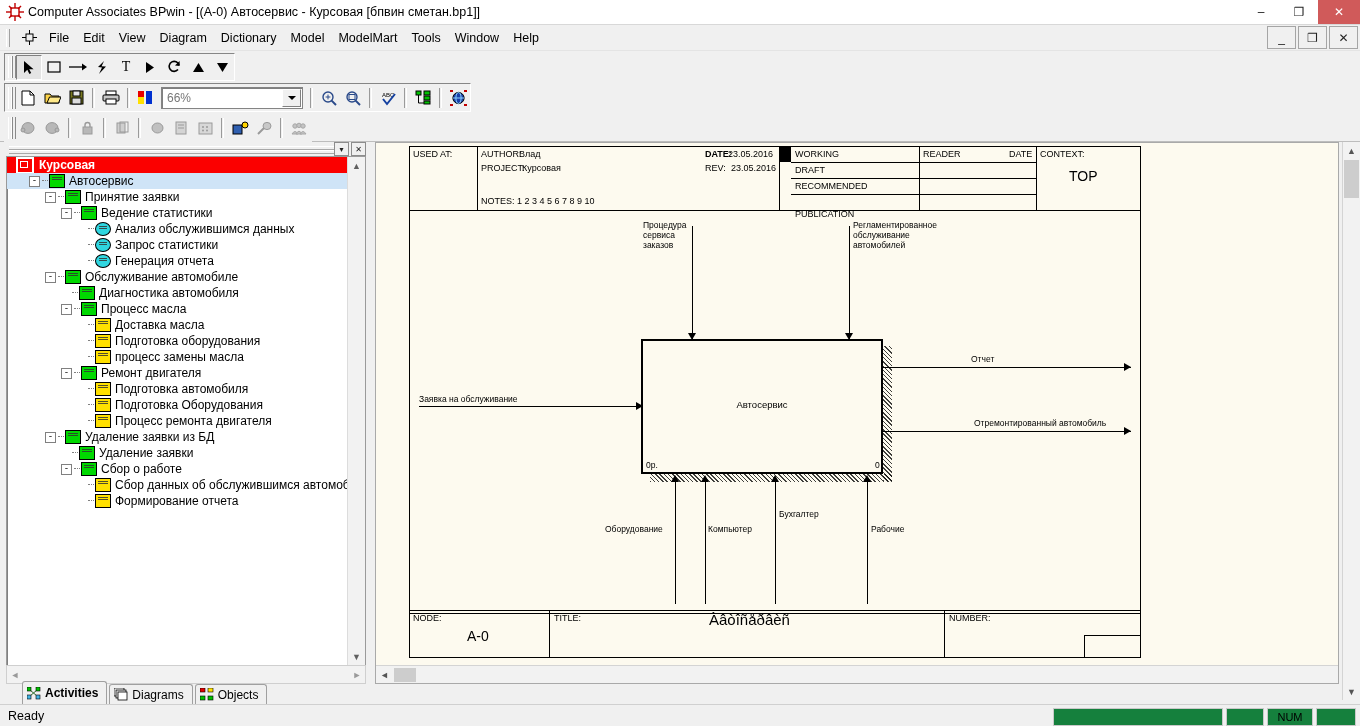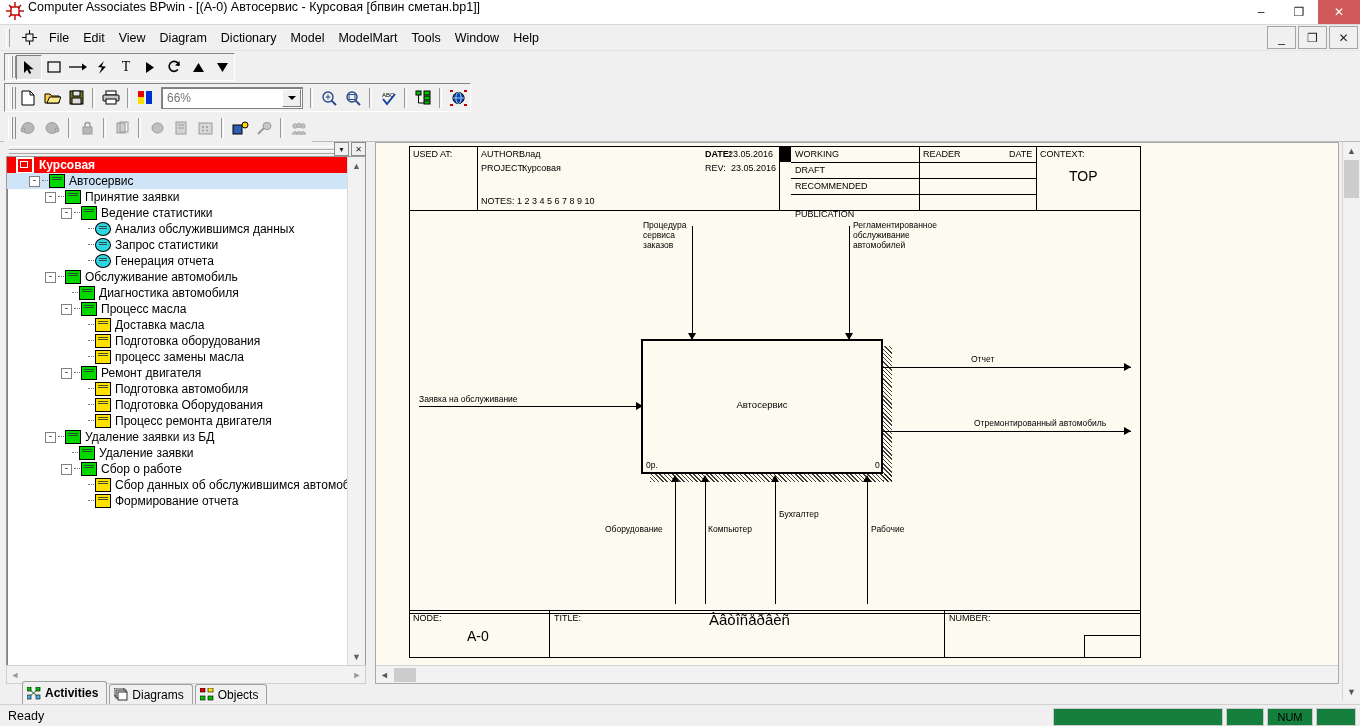--- a/index.html
+++ b/index.html
@@ -9,21 +9,21 @@
     font-size:12px;
     background:#f0f0f0;
     -webkit-font-smoothing:none;
   }
   .app{position:relative;width:1360px;height:726px;background:#f0f0f0;}
 
   
   .titlebar{
     position:absolute;left:0;top:0;width:1360px;height:24px;
     background:#ffffff;border-bottom:1px solid #d8d8d8;
-    display:flex;
+    display:flex;align-items:center;
   }
   .titlebar .tb-icon{width:22px;height:22px;margin-left:4px;position:relative;flex:0 0 auto;}
   .titlebar .tb-text{
     font-size:12.5px;color:#000;margin-left:2px;white-space:nowrap;
   }
   .winbtns{position:absolute;right:0;top:0;height:24px;display:flex;}
   .winbtn{width:38px;height:24px;display:flex;align-items:center;justify-content:center;
           font-size:12px;color:#222;background:transparent;}
   .winbtn.close{background:#d05a5a;color:#fff;width:42px;}
 
@@ -573,21 +573,21 @@
             <span class="expander-sp"></span>
             <span class="dots"></span>
             <span class="ticon cyan"></span>
             <span class="tlabel">Генерация отчета</span>
           </div>
           <div class="trow">
             <span class="tind" style="width: 38px;"></span>
             <span class="expander">-</span>
             <span class="dots"></span>
             <span class="ticon green"></span>
-            <span class="tlabel">Обслуживание автомобиль</span>
+            <span class="tlabel">Обслуживание автомобиле</span>
           </div>
           <div class="trow">
             <span class="tind" style="width: 54px;"></span>
             <span class="expander-sp"></span>
             <span class="dots"></span>
             <span class="ticon green"></span>
             <span class="tlabel">Диагностика автомобиля</span>
           </div>
           <div class="trow">
             <span class="tind" style="width: 54px;"></span>

